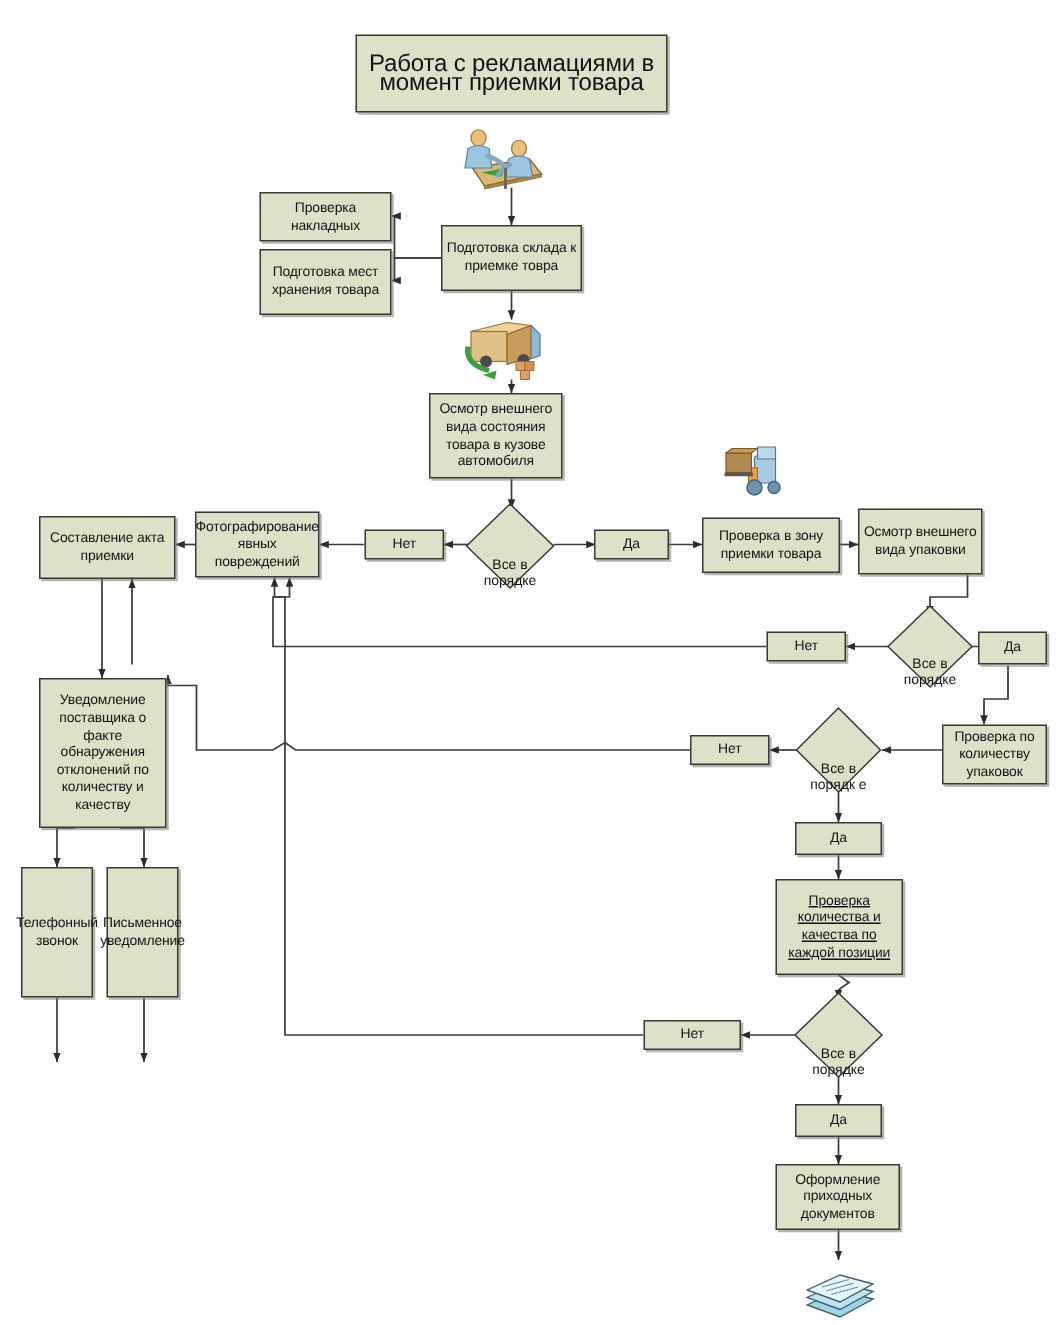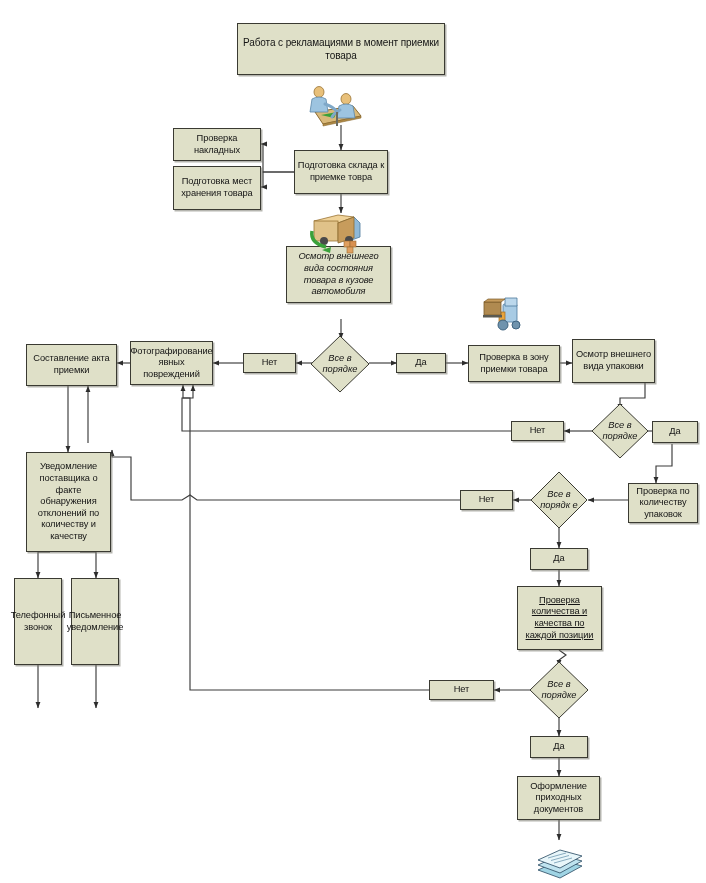--- a/index.html
+++ b/index.html
@@ -36,47 +36,46 @@
     justify-content: center;
     text-align: center;
     color: #141414;
     font-size: 9.3px;
     line-height: 11.6px;
     letter-spacing: -0.1px;
     padding: 1px 2px;
     z-index: 3;
   }
   .node.title {
-    font-size: 10px;
+    font-size: 16px;
     line-height: 13px;
   }
   .node.label {
     font-size: 9.3px;
   }
   .diamond {
     position: absolute;
     z-index: 3;
   }
   .diamond .dshape {
     position: absolute;
     left: 0; top: 0;
     width: 100%; height: 100%;
   }
   .diamond .dtext {
     position: absolute;
     left: 0; top: 0;
     width: 100%; height: 100%;
     display: flex;
-    align-items: center;
+    align-items: flex-end;
     justify-content: center;
     text-align: center;
     font-size: 9.3px;
     line-height: 11.2px;
     color: #141414;
-    font-style: italic;
   }
   .diamond .dtext span {
     display: block;
     width: 66%;
   }
   .icon {
     position: absolute;
     z-index: 4;
   }
 </style>
@@ -209,21 +208,21 @@
         <circle cx="41" cy="29" r="4" fill="#4a4a4a"></circle>
         <path d="M4,20 q-2,12 14,16" stroke="#3aa13a" stroke-width="3.5" fill="none"></path>
         <path d="M14,39 l9,-3 -1,6 Z" fill="#3aa13a"></path>
         <rect x="36" y="30" width="6" height="6" fill="#e0a060" stroke="#9a6a30" stroke-width="0.6"></rect>
         <rect x="42" y="30" width="6" height="6" fill="#d89050" stroke="#9a6a30" stroke-width="0.6"></rect>
         <rect x="39" y="36" width="6" height="6" fill="#e0a060" stroke="#9a6a30" stroke-width="0.6"></rect>
       </g>
     </svg>
   </div>
 
-  <div class="node" style="left:286px; top:246px; width:105px; height:57px;font-style:italic;">
+  <div class="node" style="left:286px; top:262px; width:89px; height:57px;">
     <span>Осмотр внешнего вида состояния товара в кузове автомобиля</span>
   </div>
 
   <div class="diamond" style="left:310px; top:335px; width:60px; height:58px;">
     <svg class="dshape" viewBox="0 0 60 58" xmlns="http://www.w3.org/2000/svg">
       <polygon points="30,1 59,29 30,57 1,29" fill="#dfe0c8" stroke="#3a3a32" stroke-width="1"></polygon>
     </svg>
     <div class="dtext">
       <span>Все в порядке</span>
     </div>

